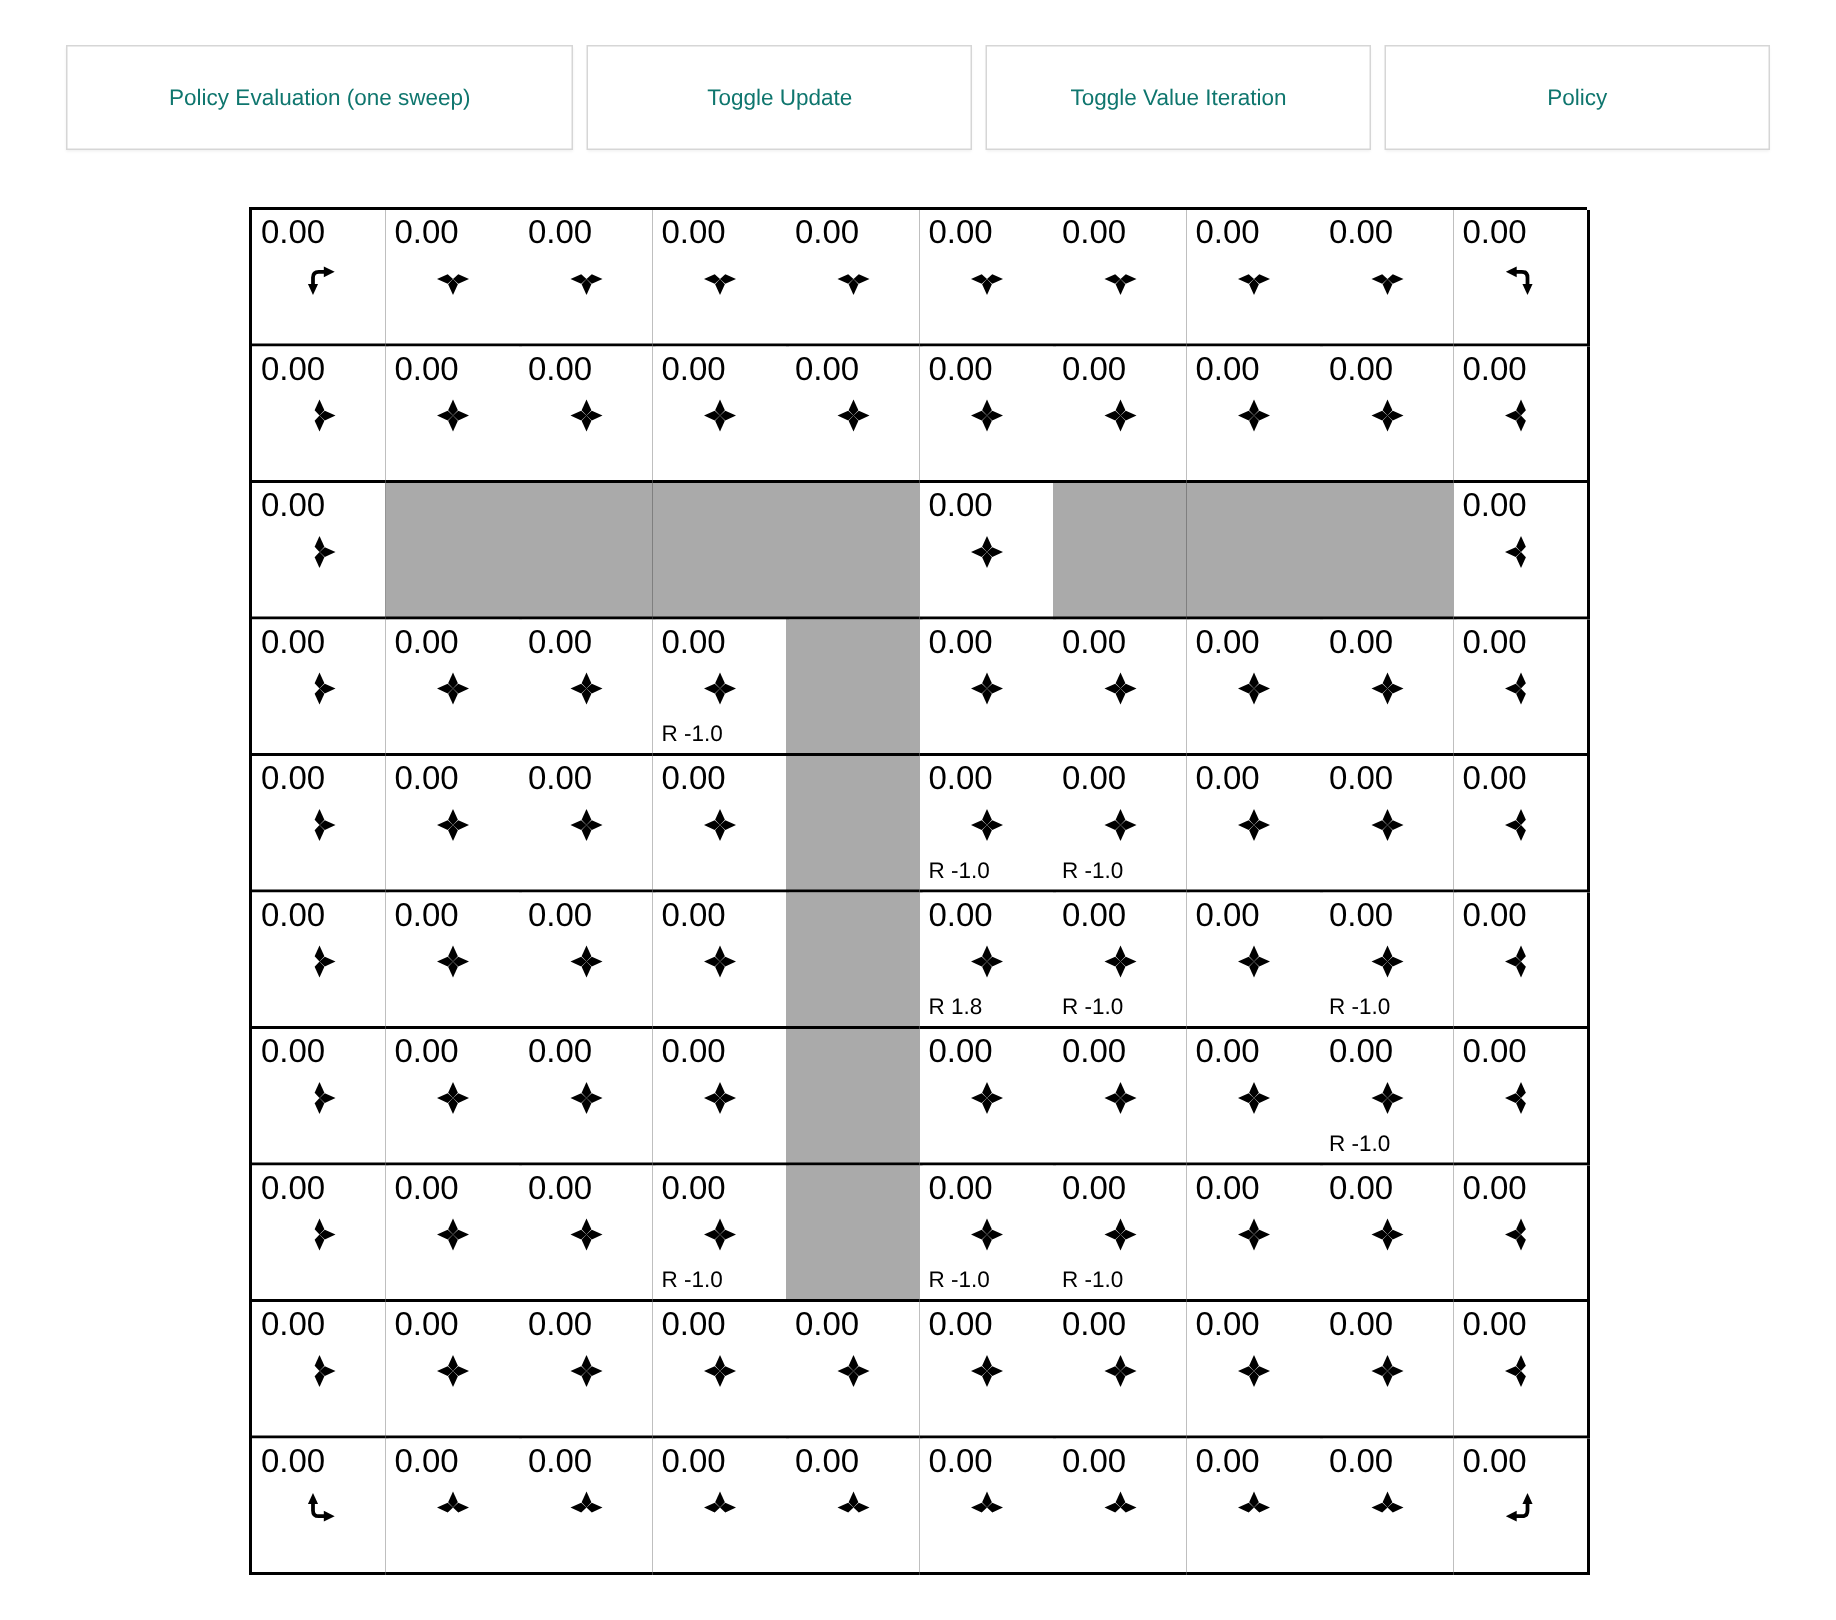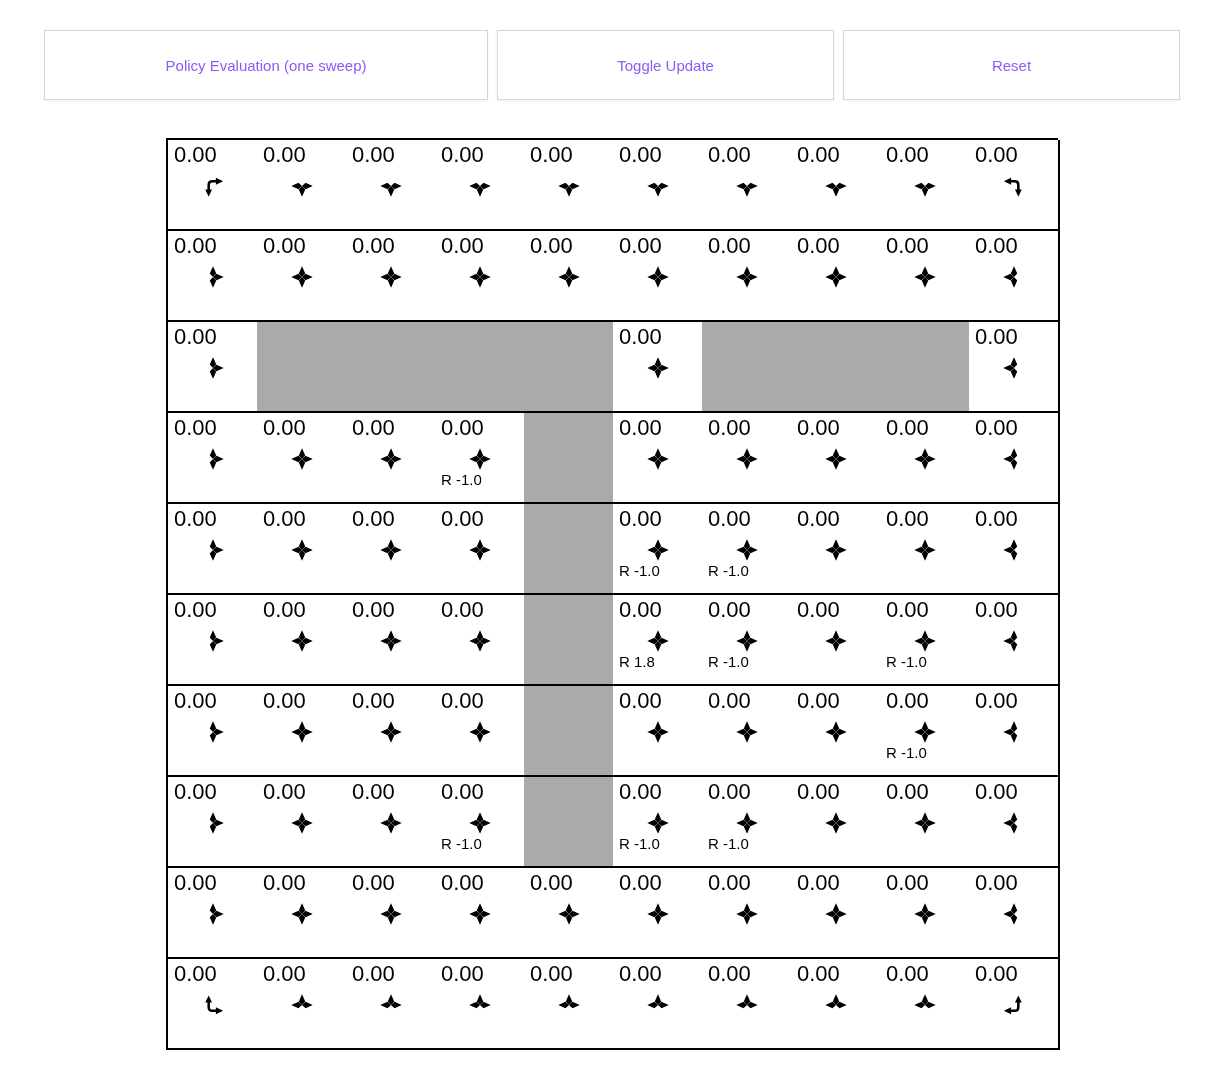--- a/index.html
+++ b/index.html
@@ -17,21 +17,21 @@
     margin: 30px 44px 38px 44px;
   }
   .btn {
     flex: 1;
     height: 70px;
     background: #ffffff;
     border: 1px solid #d6d6d6;
     box-shadow: 0 1px 2px rgba(0,0,0,0.06);
     font-family: "Liberation Sans", "DejaVu Sans", sans-serif;
     font-size: 15px;
-    color: #8b5cf6;
+    color: #0f766e;
     display: flex;
     align-items: center;
     justify-content: center;
     cursor: pointer;
     padding: 0;
   }
   .btn-wide { flex: 1.32; }
   .grid {
     width: max-content;
     margin: 16px auto;
@@ -59,34 +59,35 @@
   }
   .cell .glyph {
     position: absolute;
     top: 33px;
     left: 50%;
     transform: translateX(-50%);
   }
   .cell .glyph svg { display: block; }
   .cell .reward {
     position: absolute;
-    bottom: 14px;
+    bottom: 4px;
     left: 6px;
     font-size: 15px;
     color: #000;
     white-space: nowrap;
   }
 </style>
 </head>
 <body>
 
 <div class="toolbar">
   <button class="btn btn-wide">Policy Evaluation (one sweep)</button>
   <button class="btn">Toggle Update</button>
-  <button class="btn">Reset</button>
+  <button class="btn">Toggle Value Iteration</button>
+  <button class="btn">Policy</button>
 </div>
 
 <div class="grid">
     <div class="cell">
       <div class="value">0.00</div>
       <div class="glyph">
         <svg width="27" height="27" viewBox="0 0 28 28">
           <path d="M9.5,18 L9.5,12.5 Q9.5,8.5 13.5,8.5 L18,8.5" fill="none" stroke="#000000" stroke-width="2.6"></path>
           <path d="M6,17 L13,17 L9.5,24.5 Z" fill="#000000"></path>
           <path d="M17,4.8 L17,12.2 L24.5,8.5 Z" fill="#000000"></path>

